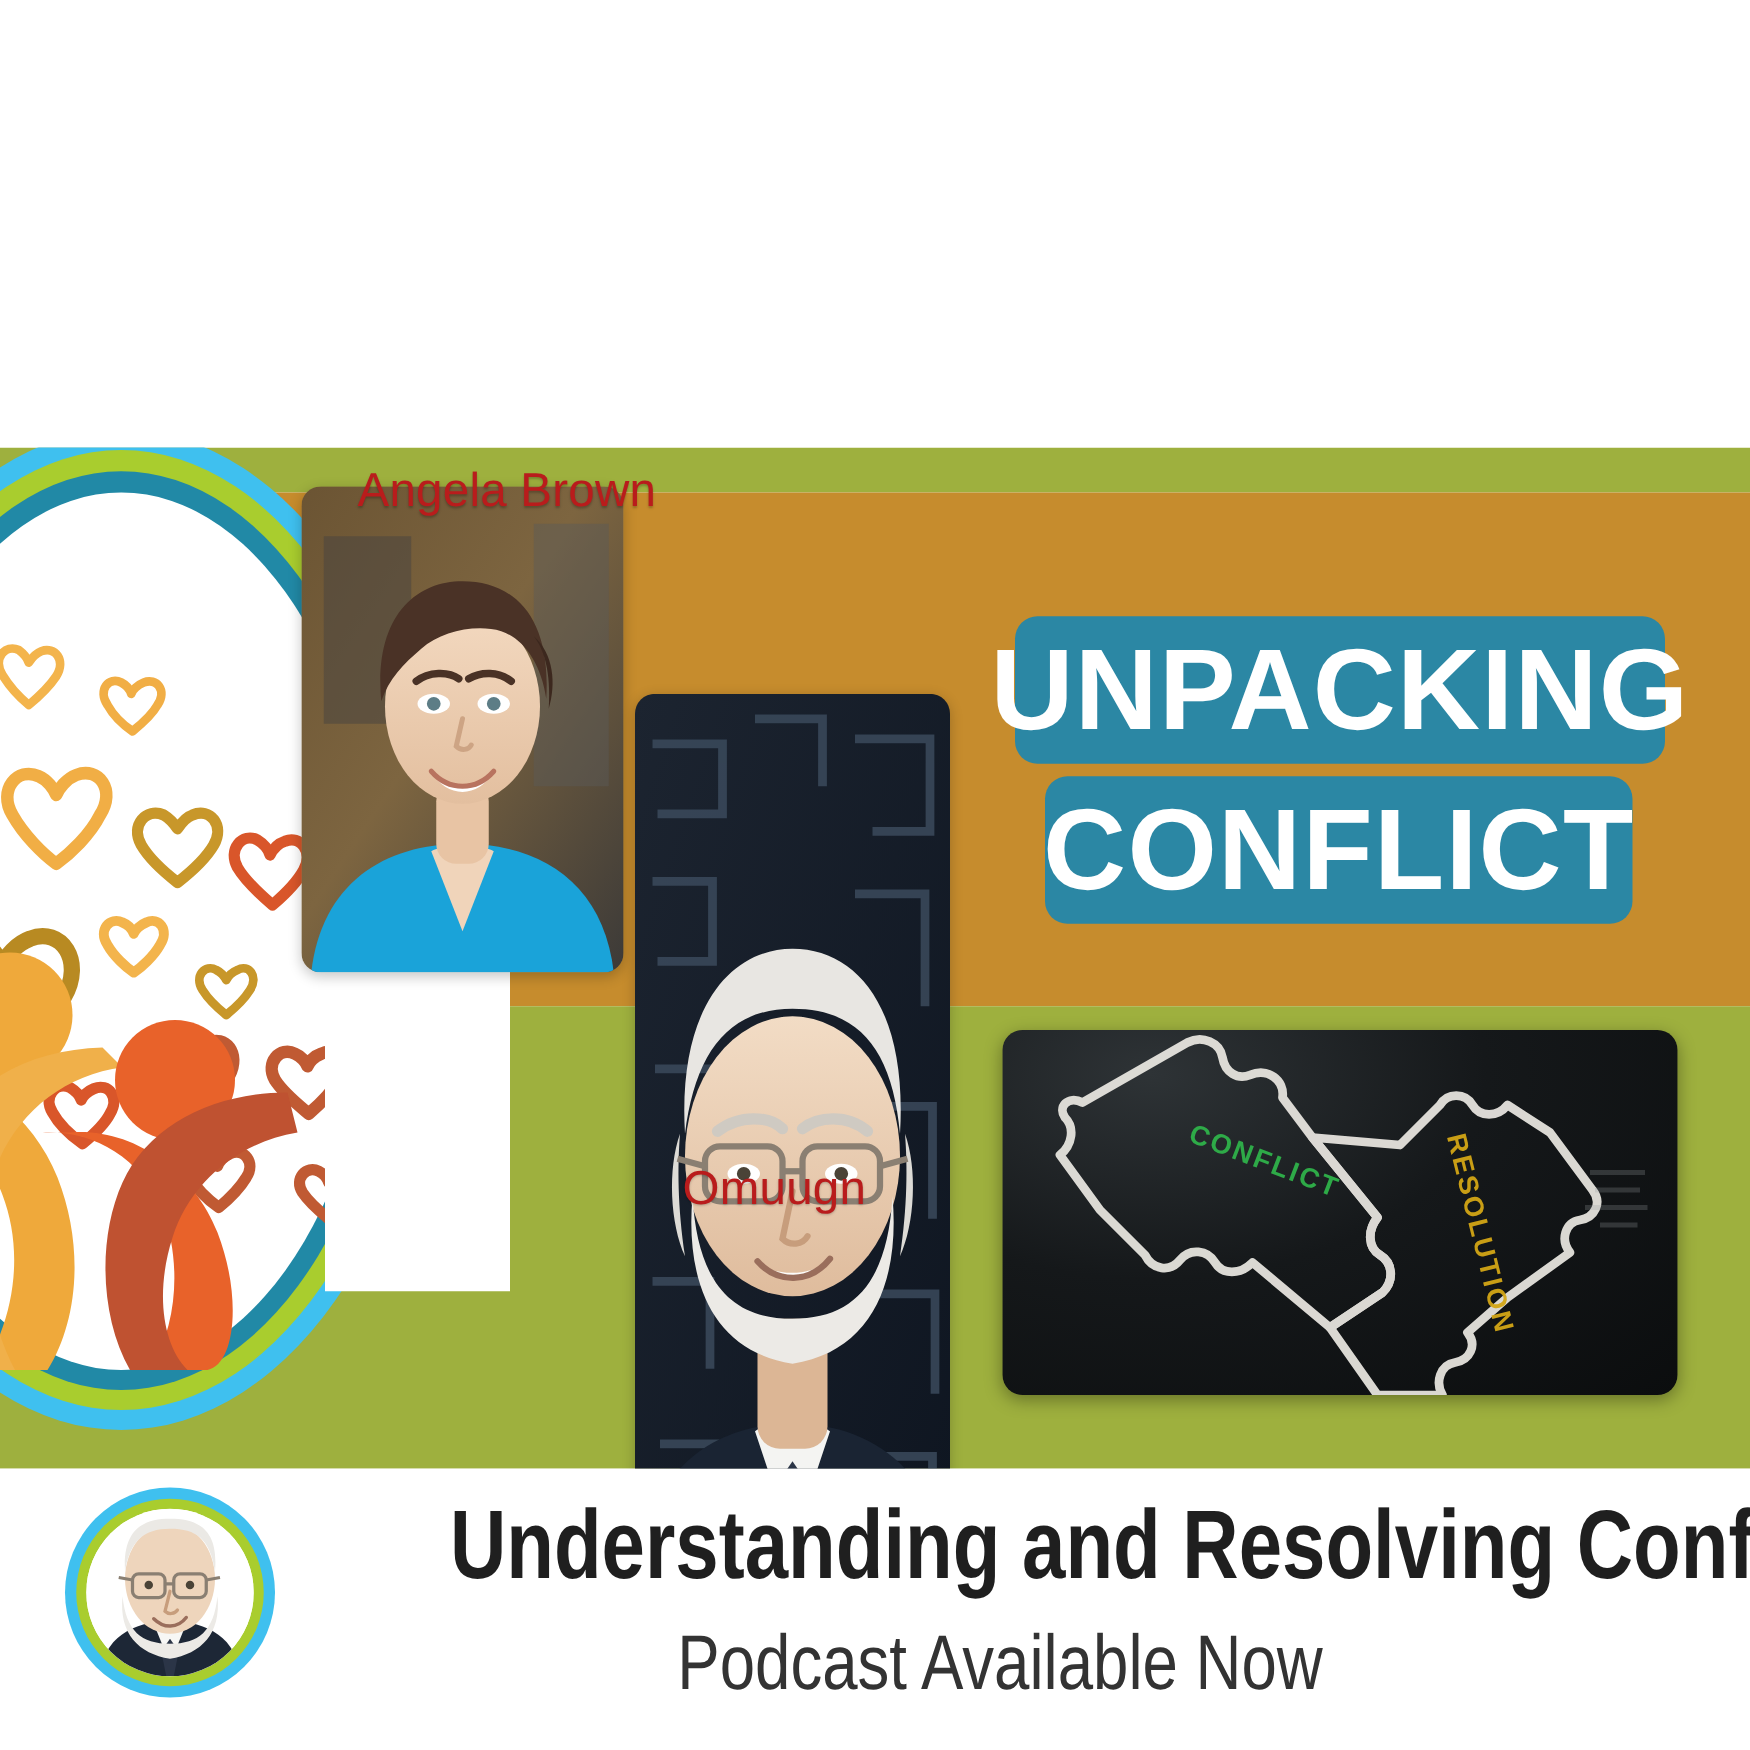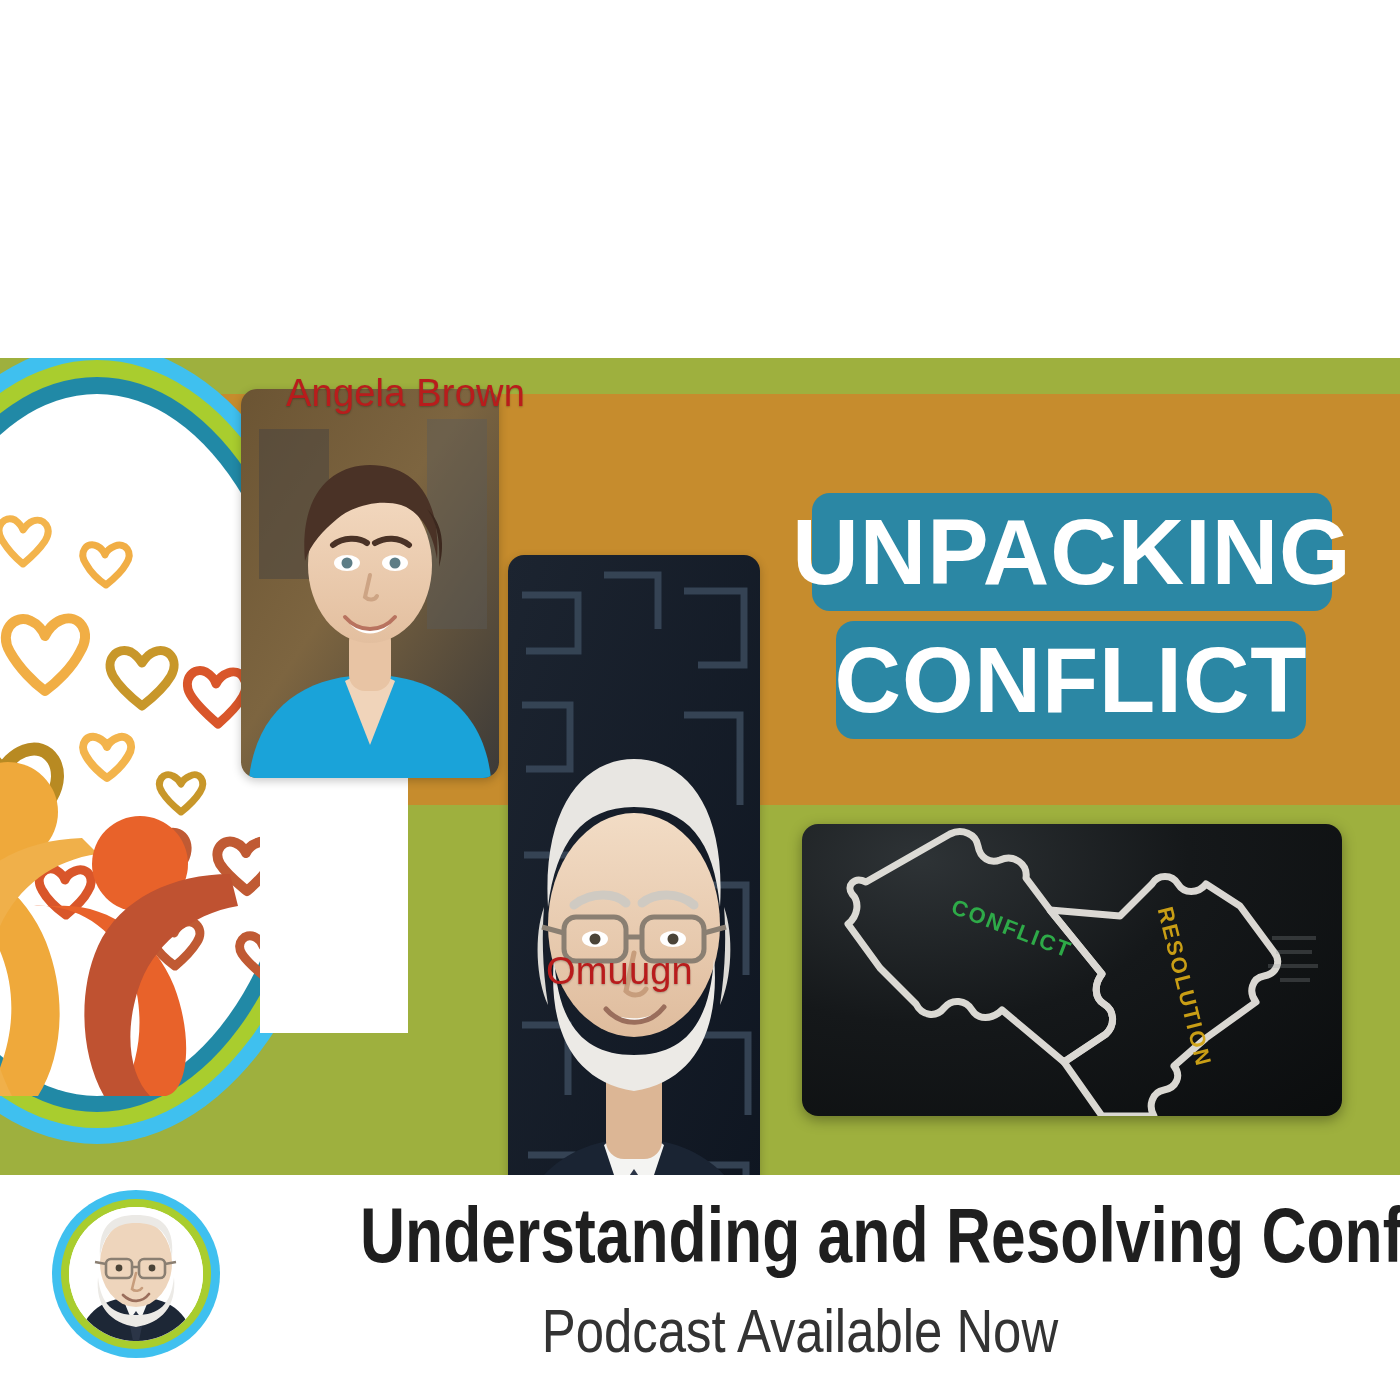--- a/index.html
+++ b/index.html
@@ -51,21 +51,21 @@
   .card-omuugn{left:508px;top:197px;width:252px;height:743px;}
   .card-omuugn{height:743px;}
   .card img,.card .ph{width:100%;height:100%;display:block;}
 
   .name-tag{
     position:absolute;color:#b91c1c;font-size:38px;font-weight:400;
     font-family:"Liberation Sans",sans-serif;letter-spacing:.2px;
     text-shadow:0 1px 2px rgba(0,0,0,.25);white-space:nowrap;
   }
   .name-angela{left:286px;top:14px;}
-  .name-omuugn{left:546px;top:592px;}
+  .name-omuugn{left:546px;top:572px;}
 
   
   .pill{
     position:absolute;background:#2b87a4;border-radius:18px;
     display:flex;align-items:center;justify-content:center;
     color:#ffffff;font-weight:700;
     font-family:"Liberation Sans Narrow","Liberation Sans",sans-serif;
     letter-spacing:1px;
   }
   .pill-unpacking{left:812px;top:96px;width:520px;height:118px;font-size:92px;margin-top:39px;}

